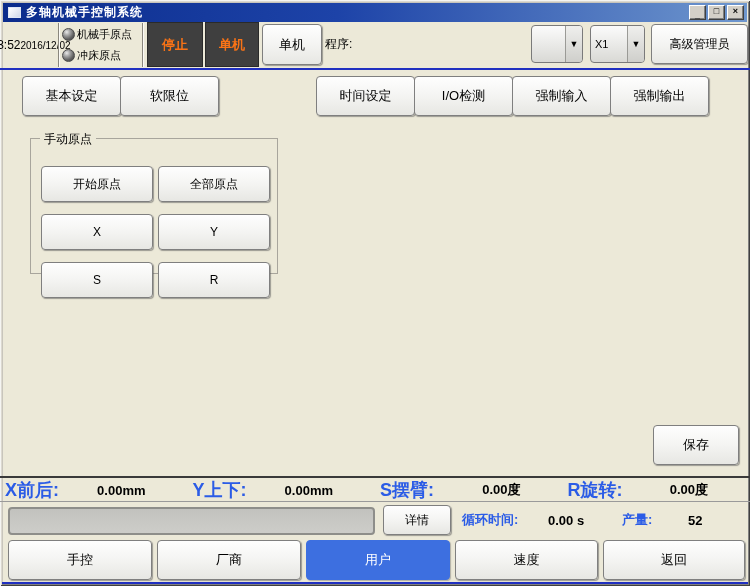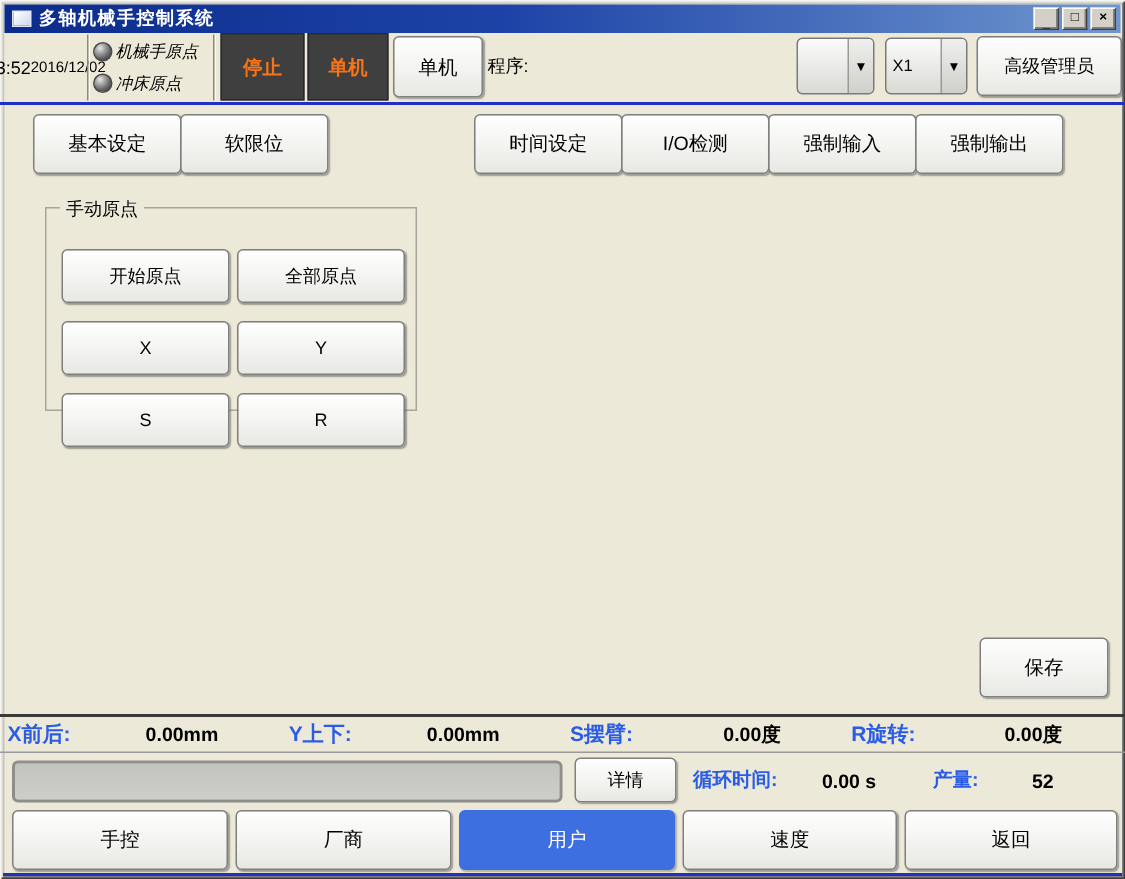--- a/index.html
+++ b/index.html
@@ -23,21 +23,21 @@
     font-family:"Liberation Mono","DejaVu Sans Mono",monospace;line-height:1;}
   .win-btn span{transform:translateY(-1px);}
   .win-btn.min span{transform:translateY(3px);}
   
   .header{position:absolute;left:3px;top:22px;right:3px;height:46px;background:#ECE9D8;}
   .abs{position:absolute;}
   .time-cell{left:1px;top:2px;width:53px;height:42px;display:flex;flex-direction:row;justify-content:center;align-items:center;color:#000;}
   .time-cell .t{font-size:12px;}
   .time-cell .d{font-size:10px;}
   .vsep{width:2px;top:1px;height:44px;border-left:1px solid #8a877e;border-right:1px solid #fbfaf6;}
-  .indicators{left:59px;top:2px;width:80px;height:42px;display:flex;flex-direction:column;justify-content:space-around;font-style:italic;}
+  .indicators{left:59px;top:2px;width:80px;height:42px;display:flex;flex-direction:column;justify-content:space-around;}
   .ind-row{display:flex;align-items:center;gap:2px;}
   .led{width:13px;height:13px;border-radius:50%;border:1px solid #4a4a4a;
     background:radial-gradient(circle at 34% 28%, #e9e9e9 0%, #a5a5a5 30%, #606060 65%, #3e3e3e 100%);}
   .ind-label{font-size:11px;color:#000;white-space:nowrap;}
   .dark-panel{top:0;height:45px;background:#3F3F3F;border:1px solid #2a2a2a;
     color:#f97316;font-weight:bold;font-size:13px;display:flex;align-items:center;justify-content:center;}
   .btn{background:linear-gradient(180deg,#FEFEFE 0%,#F4F4F2 50%,#E7E7E3 100%);
     border:1px solid #7f7f7f;border-radius:4px;box-shadow:1px 1px 1px rgba(90,90,90,0.55);
     color:#000;font-size:13px;display:flex;align-items:center;justify-content:center;cursor:default;}
   .btn.blue{background:#3D6FE0;border-color:#3D6FE0;color:#fff;box-shadow:1px 1px 1px rgba(90,90,90,0.4);}
@@ -54,21 +54,21 @@
   .groupbox{left:30px;top:138px;width:248px;height:136px;border:1px solid #a8a59c;position:absolute;}
   .groupbox-label{position:absolute;top:-8px;left:9px;background:#ECE9D8;padding:0 4px;font-size:12px;color:#000;}
   .gb-btn{position:absolute;width:112px;height:36px;font-size:12px;}
   
   .save-btn{left:653px;top:425px;width:86px;height:40px;position:absolute;}
   
   .coord-row{position:absolute;left:0;right:0;top:476px;height:26px;
     border-top:2px solid #3a3a3a;border-bottom:1px solid #9a9a9a;
     display:grid;grid-template-columns:repeat(4,1fr);align-items:center;}
   .coord-cell{display:flex;align-items:center;justify-content:space-between;padding:0 42px 0 5px;}
-  .coord-label{color:#2B5CE6;font-size:14px;font-weight:bold;}
+  .coord-label{color:#2B5CE6;font-size:18px;font-weight:bold;}
   .coord-value{color:#000;font-size:13px;font-weight:bold;}
   
   .msg-bar{left:8px;top:507px;width:367px;height:28px;position:absolute;border-radius:4px;
     background:linear-gradient(180deg,#C2C2BE,#CDCDC9);border:2px solid #8e8e8a;}
   .details-btn{left:383px;top:505px;width:68px;height:30px;position:absolute;font-size:12px;}
   .stat-label{position:absolute;top:505px;height:30px;display:flex;align-items:center;color:#2B5CE6;font-size:13px;font-weight:bold;}
   .stat-value{position:absolute;top:505px;height:30px;display:flex;align-items:center;color:#000;font-size:13px;font-weight:bold;}
   
   .nav-btn{top:540px;height:40px;position:absolute;font-size:13px;}
   .bottom-blue{position:absolute;left:2px;right:2px;bottom:2px;height:2px;background:#2030C0;}

